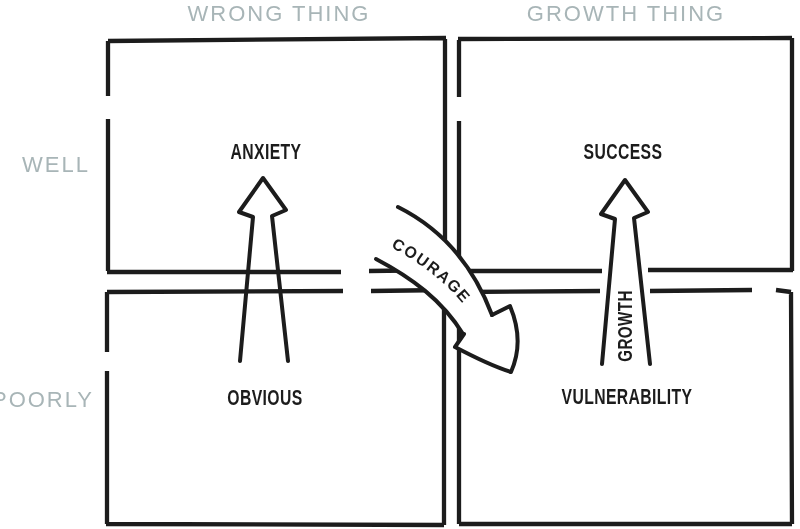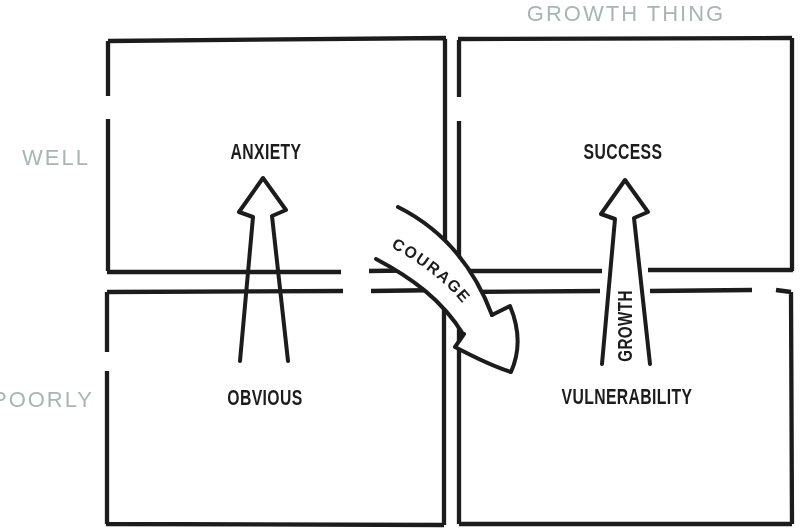--- a/index.html
+++ b/index.html
@@ -72,22 +72,23 @@
         <textPath href="#couragePath" startOffset="10">COURAGE</textPath>
       </text>
     </g>
 
     <g class="arrow-stroke">
       <path d="M 240 361 L 253 217 L 239 212 L 263 178 L 286 210 L 272 216 L 288 361"></path>
       <path d="M 602 364 L 615 219 L 601 214 L 625 180 L 648 212 L 634 218 L 650 364"></path>
     </g>
   </svg>
 
+  <div class="axis-label" style="left:279px; top:14px">WRONG THING</div>
   <div class="axis-label" style="left:626px; top:14px">GROWTH THING</div>
-  <div class="axis-label" style="left:56px; top:158px">WELL</div>
+  <div class="axis-label" style="left:56px; top:165px">WELL</div>
   <div class="axis-label" style="left:43px; top:400px">POORLY</div>
 
   <div class="ink-label" style="left:266px; top:151px">ANXIETY</div>
   <div class="ink-label" style="left:623px; top:151px">SUCCESS</div>
   <div class="ink-label" style="left:265px; top:397px">OBVIOUS</div>
   <div class="ink-label" style="left:627px; top:396px">VULNERABILITY</div>
 
   <div class="ink-label growth-label" style="left:626px; top:326px">GROWTH</div>
 
 </div>

